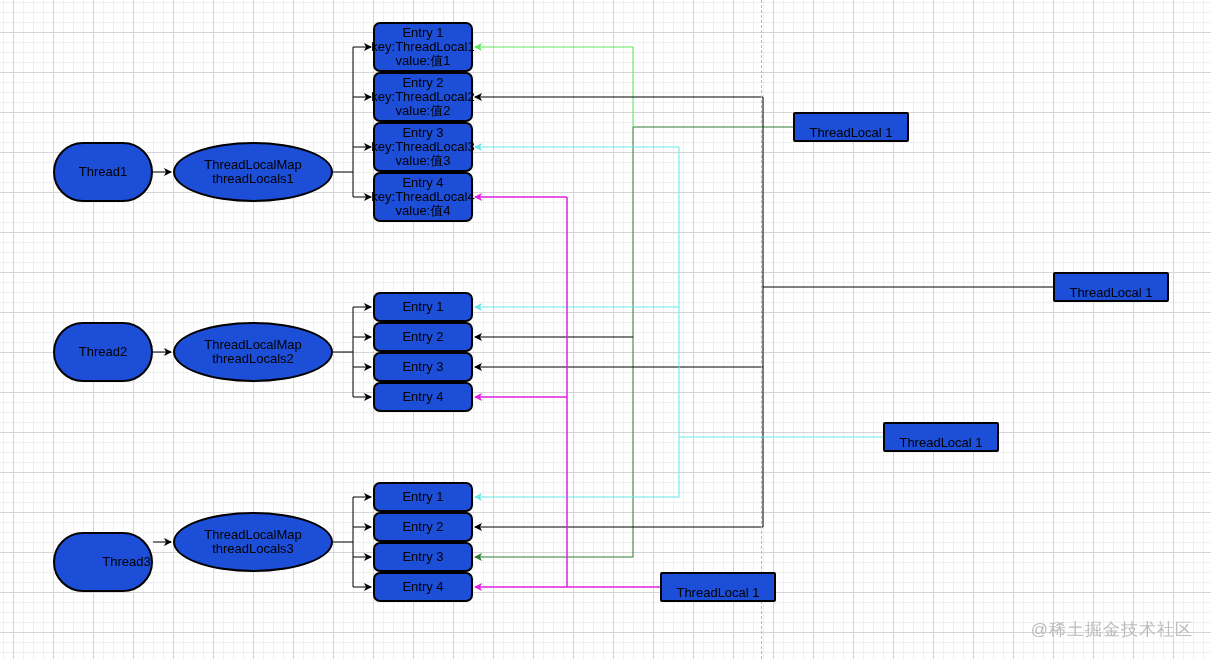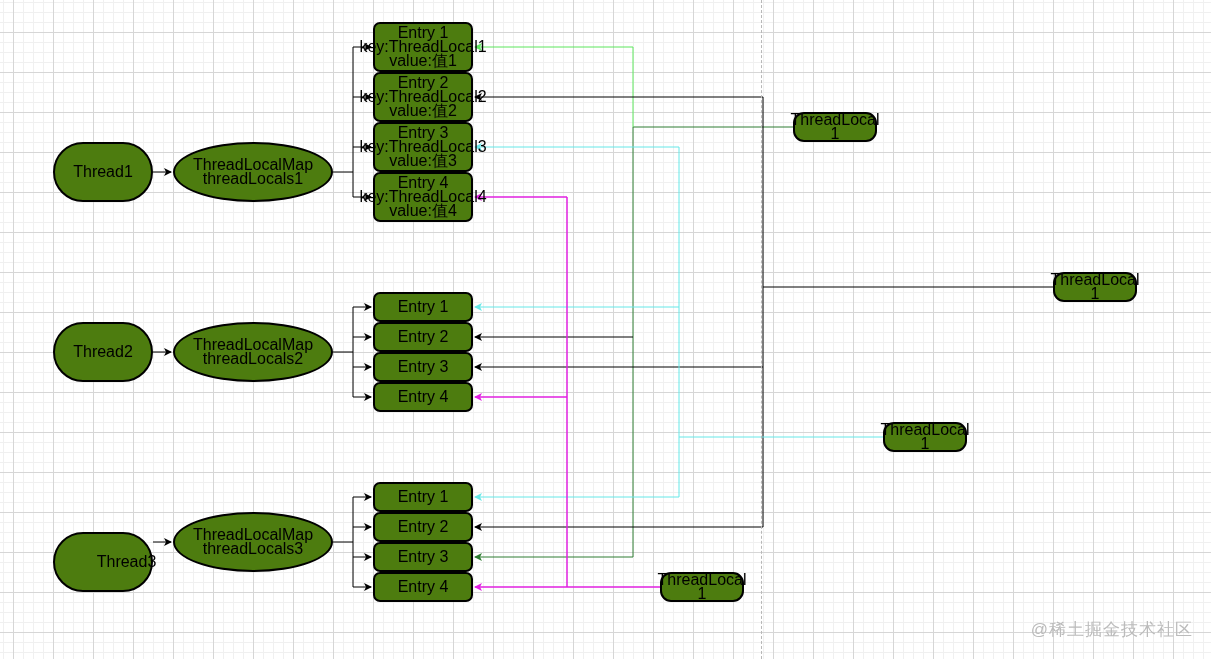--- a/index.html
+++ b/index.html
@@ -10,28 +10,28 @@
       linear-gradient(to right, #d6d6d6 1px, transparent 1px),
       linear-gradient(to bottom, #d6d6d6 1px, transparent 1px),
       linear-gradient(to right, #f0f0f0 1px, transparent 1px),
       linear-gradient(to bottom, #f0f0f0 1px, transparent 1px);
     background-size: 40px 40px, 40px 40px, 10px 10px, 10px 10px;
     background-position: 13px 32px, 13px 32px, 3px 2px, 3px 2px;
     font-family: "Liberation Sans", sans-serif;
   }
   #canvas { position:absolute; left:0; top:0; width:1211px; height:659px; }
   .node {
-    position:absolute; box-sizing:border-box; background:#4d7c0f;
+    position:absolute; box-sizing:border-box; background:#1d4ed8;
     border:2px solid #000; display:flex; align-items:center; justify-content:center;
-    text-align:center; font-size:16px; color:#000; line-height:14px;
+    text-align:center; font-size:13px; color:#000; line-height:14px;
   }
   .thread { width:100px; height:60px; border-radius:30px;text-align:center; }
   .map { width:160px; height:60px; border-radius:50%; }
   .entry { width:100px; border-radius:7px; }
-  .tl { width:84px; height:30px; border-radius:11px; }
+  .tl { width:116px; height:30px; border-radius:2px;align-items:flex-end; }
   .page-break { position:absolute; left:761px; top:0; width:0; height:659px; border-left:1px dashed #b8b8b8; }
   .watermark { position:absolute; right:18px; bottom:18px; font-size:17px; color:#bbbbbb; letter-spacing:1px;margin-left:32px; }
 </style>
 </head>
 <body>
 
 <svg id="canvas" xmlns="http://www.w3.org/2000/svg" width="1211" height="659">
   <defs>
     <marker id="arr-black" markerWidth="8" markerHeight="8" refX="7" refY="4" orient="auto" markerUnits="userSpaceOnUse">
       <path d="M0,0 L8,4 L0,8 L2,4 z" fill="#000"></path>

